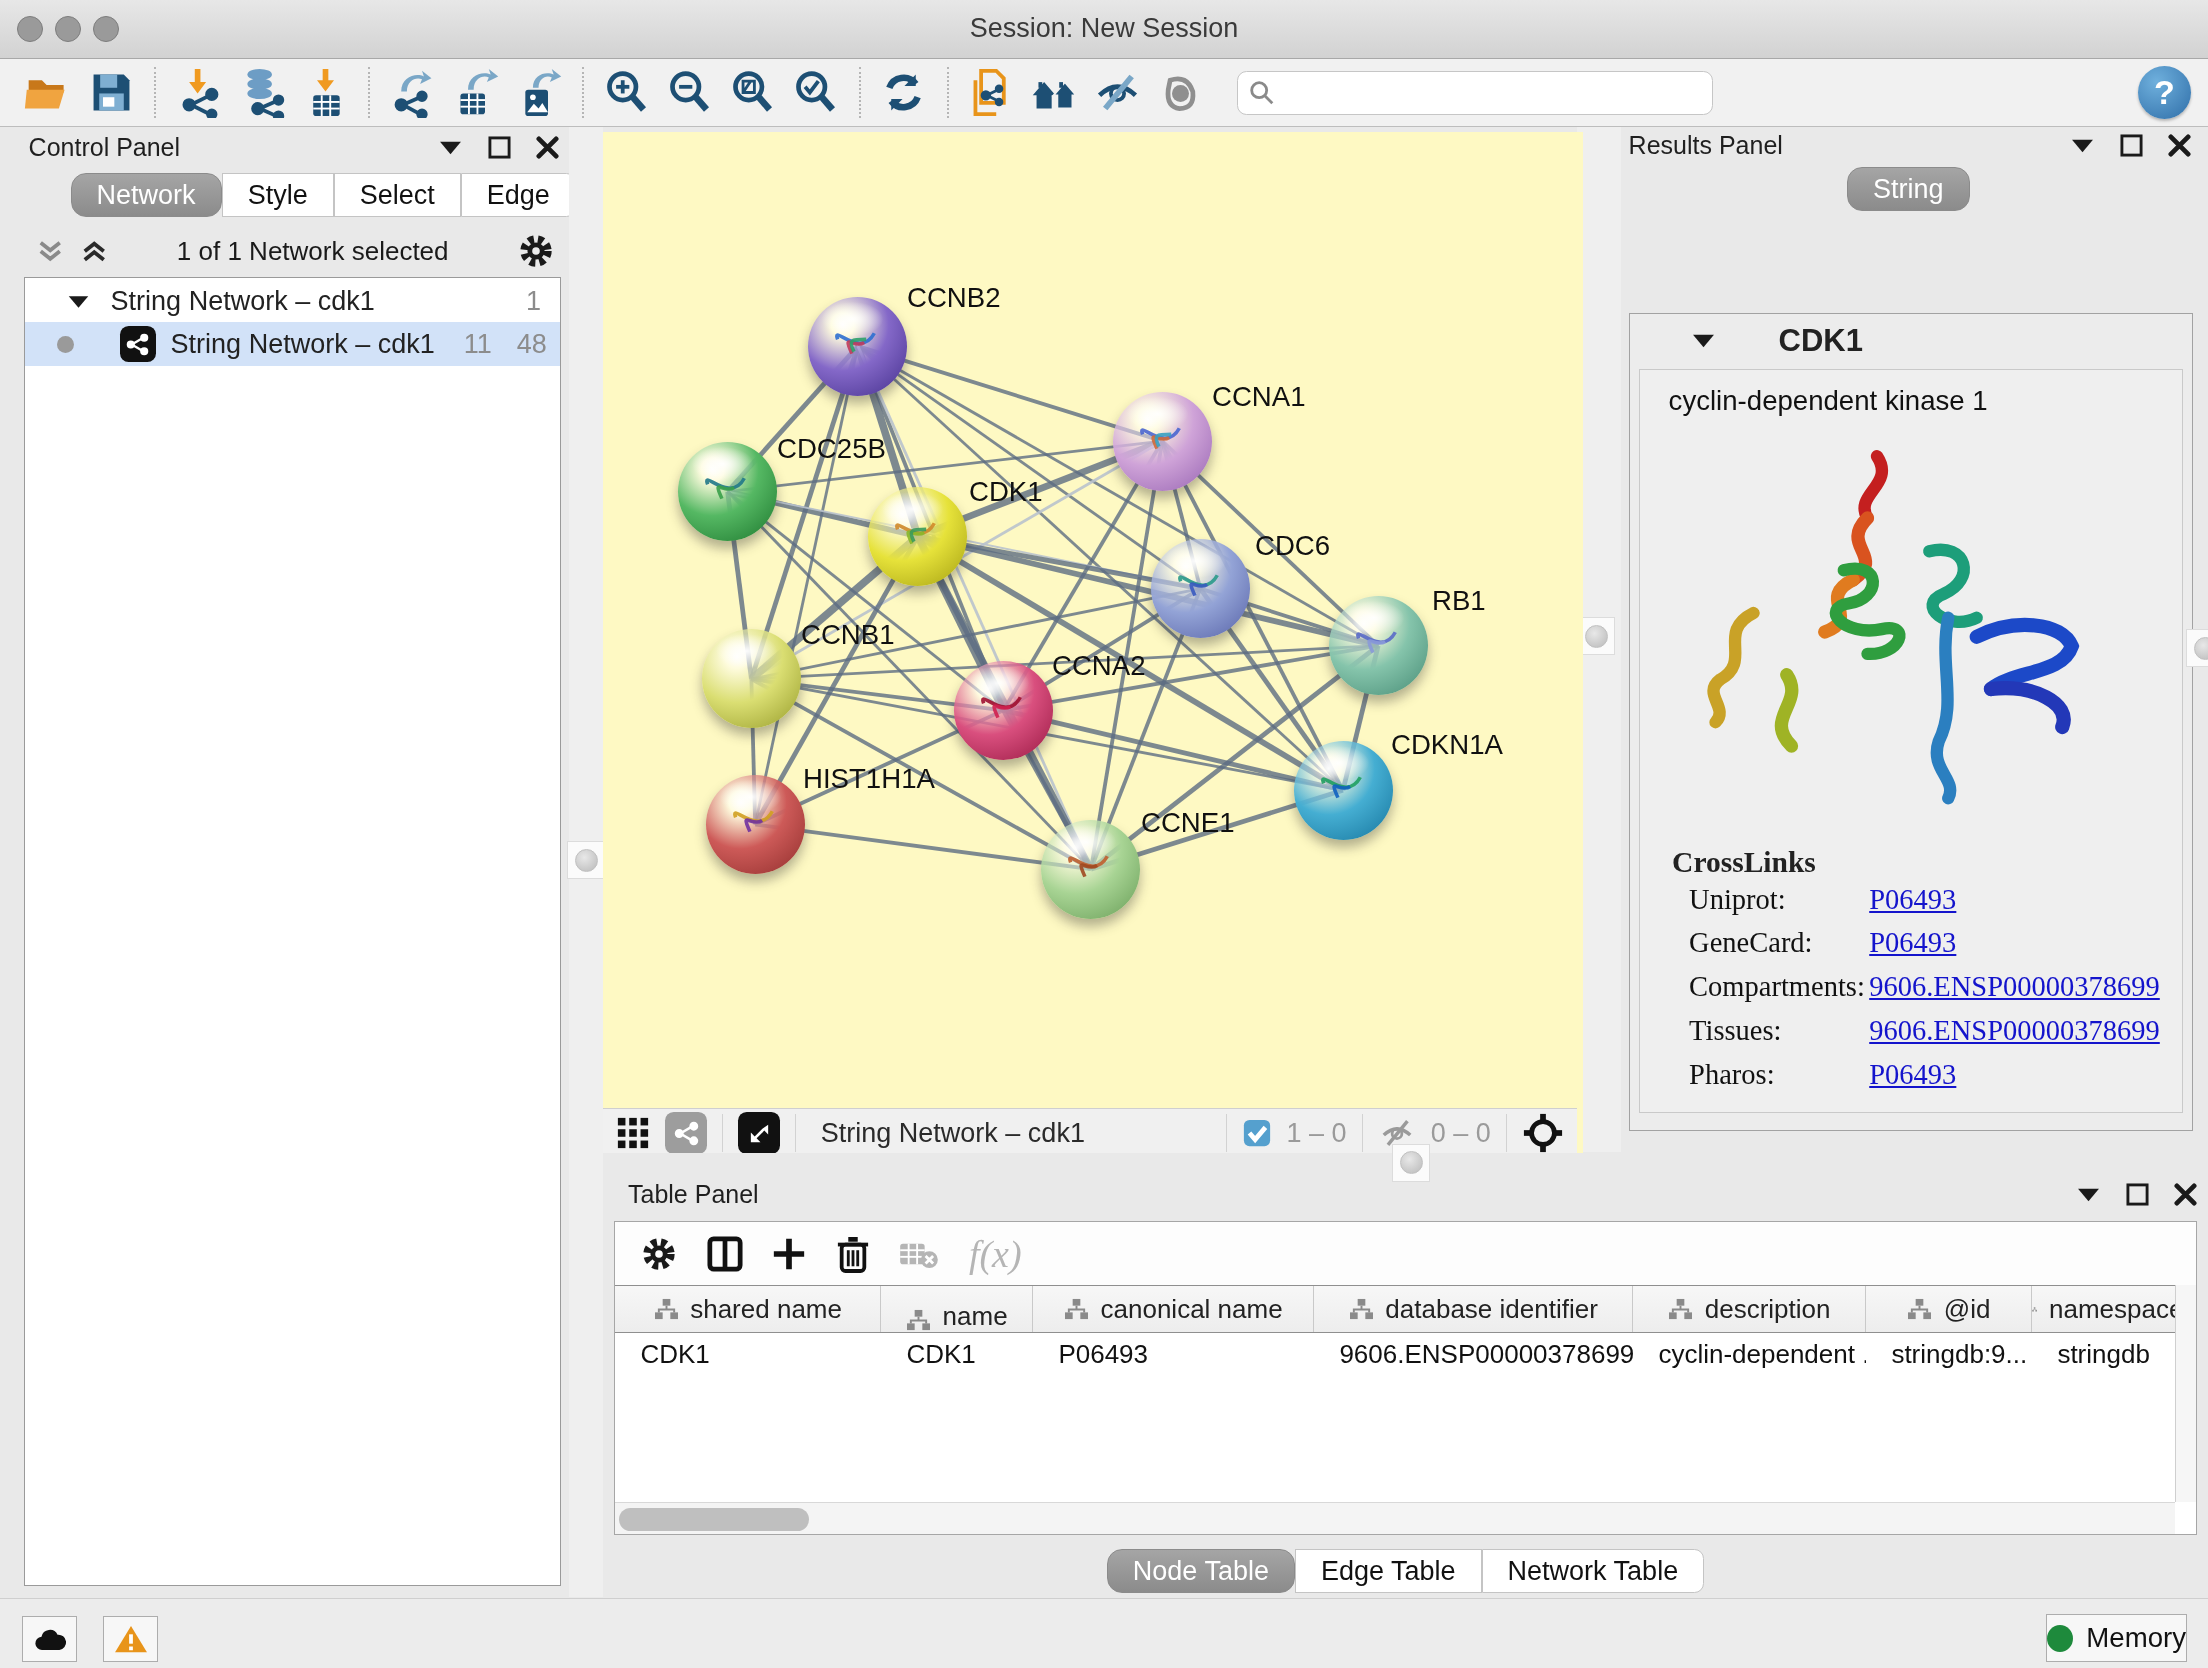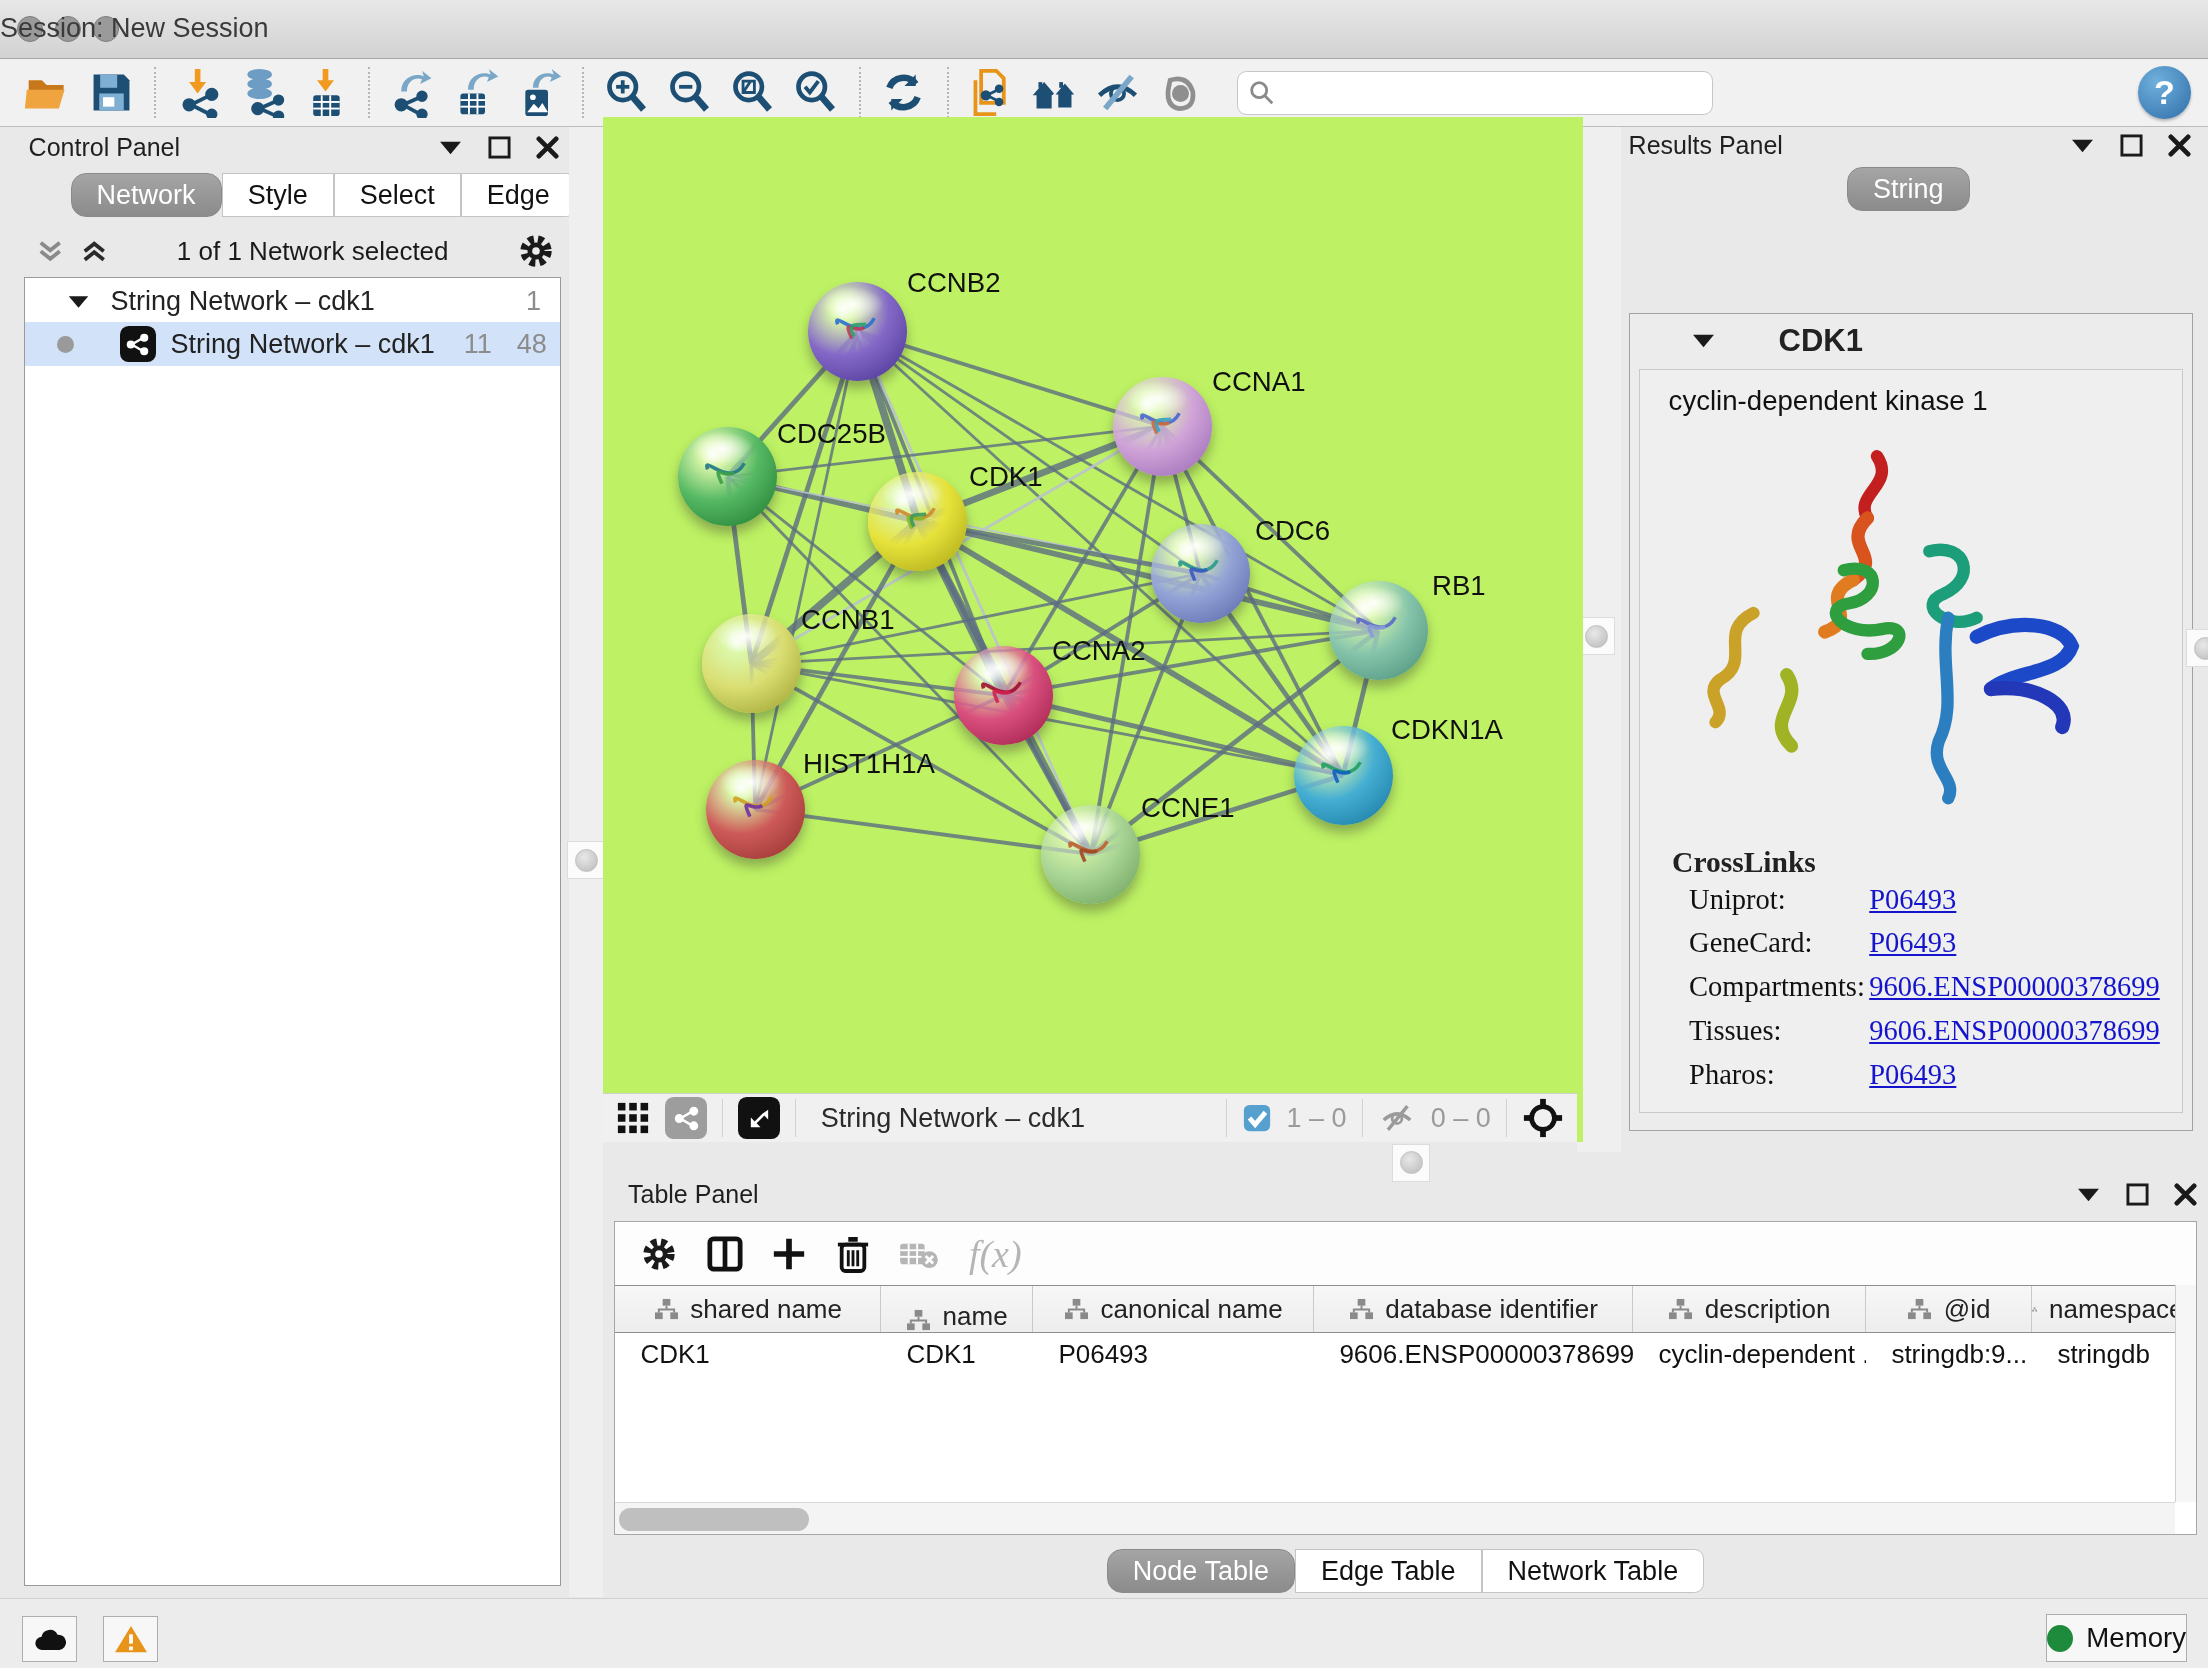--- a/index.html
+++ b/index.html
@@ -6,21 +6,21 @@
   html,body { width:2208px; height:1668px; }
   body { position:relative; overflow:hidden; background:#e9e9e9;
          font-family:"Liberation Sans", sans-serif; color:#222; }
   svg { display:block; }
 
   
   #titlebar { position:absolute; left:0; top:0; width:2208px; height:59px;
     background:linear-gradient(#e7e7e7,#d2d2d2); border-bottom:1.9px solid #a8a8a8; }
   .traffic { position:absolute; top:16px; width:26px; height:26px; border-radius:50%;
     background:#9a9a9a; border:1.9px solid #7d7d7d; }
-  #win-title { position:absolute; left:0; right:0; top:13.3px; text-align:left;
+  #win-title { position:absolute; left:0; right:0; top:13.3px; text-align:center;
     font-size:27px; color:#3a3a3a; }
 
   
   #toolbar { position:absolute; left:0; top:59px; width:2208px; height:68px;
     background:#f1f1f1; border-bottom:1.9px solid #bdbdbd;
     display:flex; align-items:center; padding:0 17px; }
   .tb-btn { width:63px; height:59px; display:flex; align-items:center; justify-content:center; }
   .tb-sep { width:0; height:51px; border-left:2.9px dotted #b5b5b5; margin:0 11.4px; }
   #search-wrap { margin-left:25px; width:476px; height:44px; background:#fff;
     border:1.9px solid #c6c6c6; border-radius:9.5px; display:flex; align-items:center; padding:0 9.5px; }
@@ -57,21 +57,21 @@
     display:flex; align-items:center; justify-content:center; }
 
   
   .vsplit { position:absolute; top:127px; width:34px; height:1470px; background:#efefef; }
   .split-handle { position:absolute; width:38px; height:38px; background:#fbfbfb;
     border:1px solid #dcdcdc; display:flex; align-items:center; justify-content:center; }
   .split-dot { width:23px; height:23px; border-radius:50%;
     background:radial-gradient(circle at 40% 35%, #e8e8e8, #b9b9b9); border:1px solid #c0c0c0; }
 
   
-  #network-area { position:absolute; left:603px; top:117px; width:980px; height:1025px; background:#bef264; }
+  #network-area { position:absolute; left:603px; top:132px; width:980px; height:1025px; background:#fef9c3; }
   #network-canvas { position:absolute; left:0; top:0; width:974px; height:976px; overflow:hidden; }
   #edges { position:absolute; left:0; top:0; }
   .node { position:absolute; width:99px; height:99px; border-radius:50%;
     box-shadow:0 7.6px 11.4px rgba(40,40,40,.35); }
   .node .gloss { position:absolute; left:14%; top:5%; width:62%; height:34%;
     border-radius:50%; background:radial-gradient(ellipse at center, rgba(255,255,255,.95), rgba(255,255,255,0) 72%); }
   .node svg { position:absolute; left:15%; top:22%; }
   .node-label { position:absolute; font-size:27.6px; color:#101010; white-space:nowrap; }
   #net-toolbar { position:absolute; left:0; bottom:0; width:974px; height:49px;
     background:#f0f0f0; border-top:1.9px solid #cfcfcf; display:flex; align-items:center;

